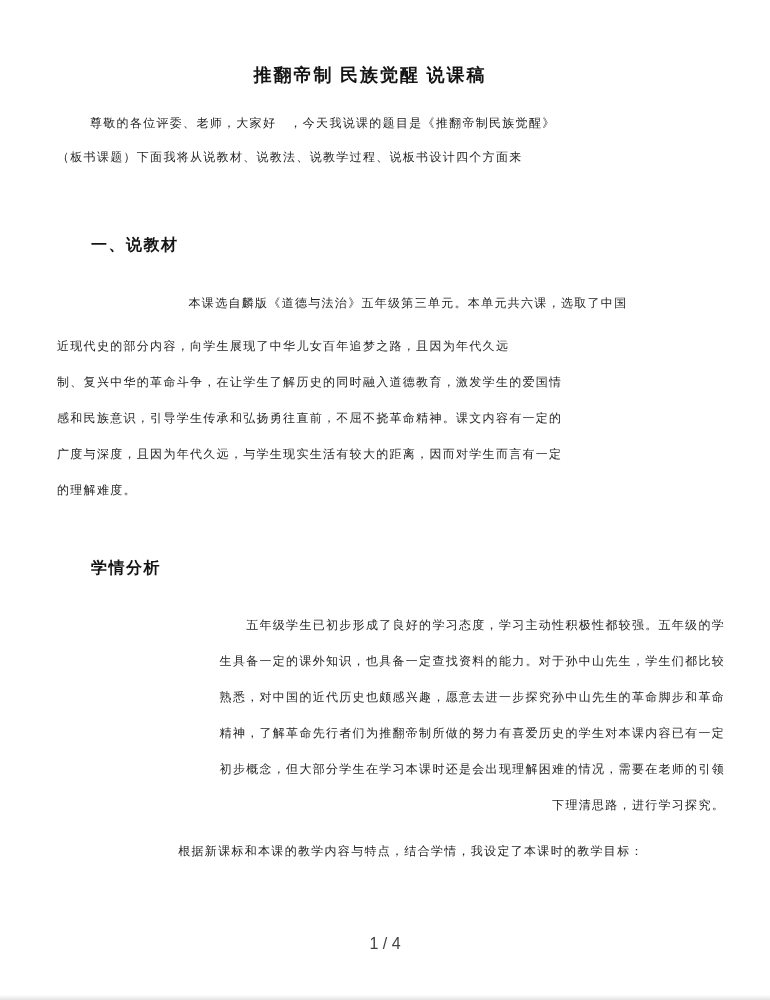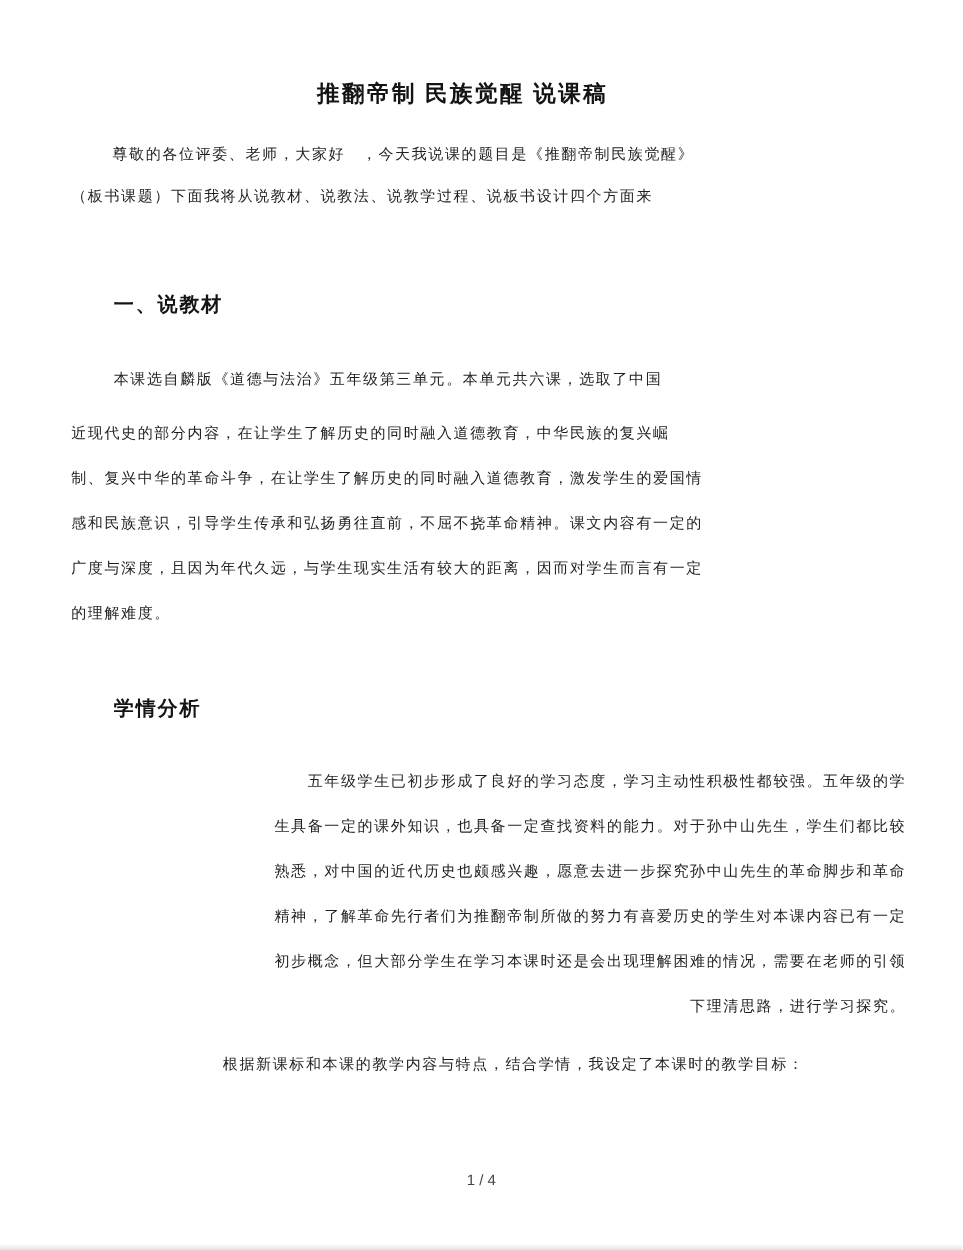--- a/index.html
+++ b/index.html
@@ -40,21 +40,21 @@
     color: #1f1f1f;
   }
   .para .line {
     white-space: nowrap;
   }
   .indent-2 { padding-left: 33px; }
   .indent-2b { padding-left: 34px; }
   .indent-25 { padding-left: 40px; }
 
   .intro   { top: 106px; line-height: 34px; }
-  .p2a     { top: 285px; line-height: 36px; }
+  .p2a     { top: 285px; line-height: 36px; text-align: center; }
   .p2b     { top: 328px; line-height: 36px; }
   .p3      { top: 607px; line-height: 36px; text-align: right; }
   .closing { top: 833px; line-height: 36px; text-align: center; }
 
   .sec-heading {
     position: absolute;
     left: 57px;
     margin: 0;
     padding-left: 34px;
     font-size: 16px;
@@ -65,21 +65,21 @@
   }
   .h1 { top: 233px; }
   .h2 { top: 556px; }
 
   .page-footer {
     position: absolute;
     top: 937px;
     left: 0;
     width: 770px;
     text-align: center;
-    font-size: 12px;
+    font-size: 16px;
     line-height: 14px;
     color: #444444;
     font-family: "Liberation Sans", "DejaVu Sans", sans-serif;
   }
   .bottom-shadow {
     position: absolute;
     bottom: 0;
     left: 0;
     right: 0;
     height: 5px;
@@ -98,21 +98,21 @@
     <div class="line">（板书课题）下面我将从说教材、说教法、说教学过程、说板书设计四个方面来</div>
   </div>
 
   <h2 class="sec-heading h1">一、说教材</h2>
 
   <div class="para p2a">
     <div class="line indent-2b">本课选自麟版《道德与法治》五年级第三单元。本单元共六课，选取了中国</div>
   </div>
 
   <div class="para p2b">
-    <div class="line">近现代史的部分内容，在让学生了解历史的同时融入道德教育，中华民族的复兴崛</div>
+    <div class="line">近现代史的部分内容，向学生展现了中华儿女百年追梦之路，且因为年代久远</div>
     <div class="line">制、复兴中华的革命斗争，在让学生了解历史的同时融入道德教育，激发学生的爱国情</div>
     <div class="line">感和民族意识，引导学生传承和弘扬勇往直前，不屈不挠革命精神。课文内容有一定的</div>
     <div class="line">广度与深度，且因为年代久远，与学生现实生活有较大的距离，因而对学生而言有一定</div>
     <div class="line">的理解难度。</div>
   </div>
 
   <h2 class="sec-heading h2">学情分析</h2>
 
   <div class="para p3">
     <div class="line indent-2">五年级学生已初步形成了良好的学习态度，学习主动性积极性都较强。五年级的学</div>

